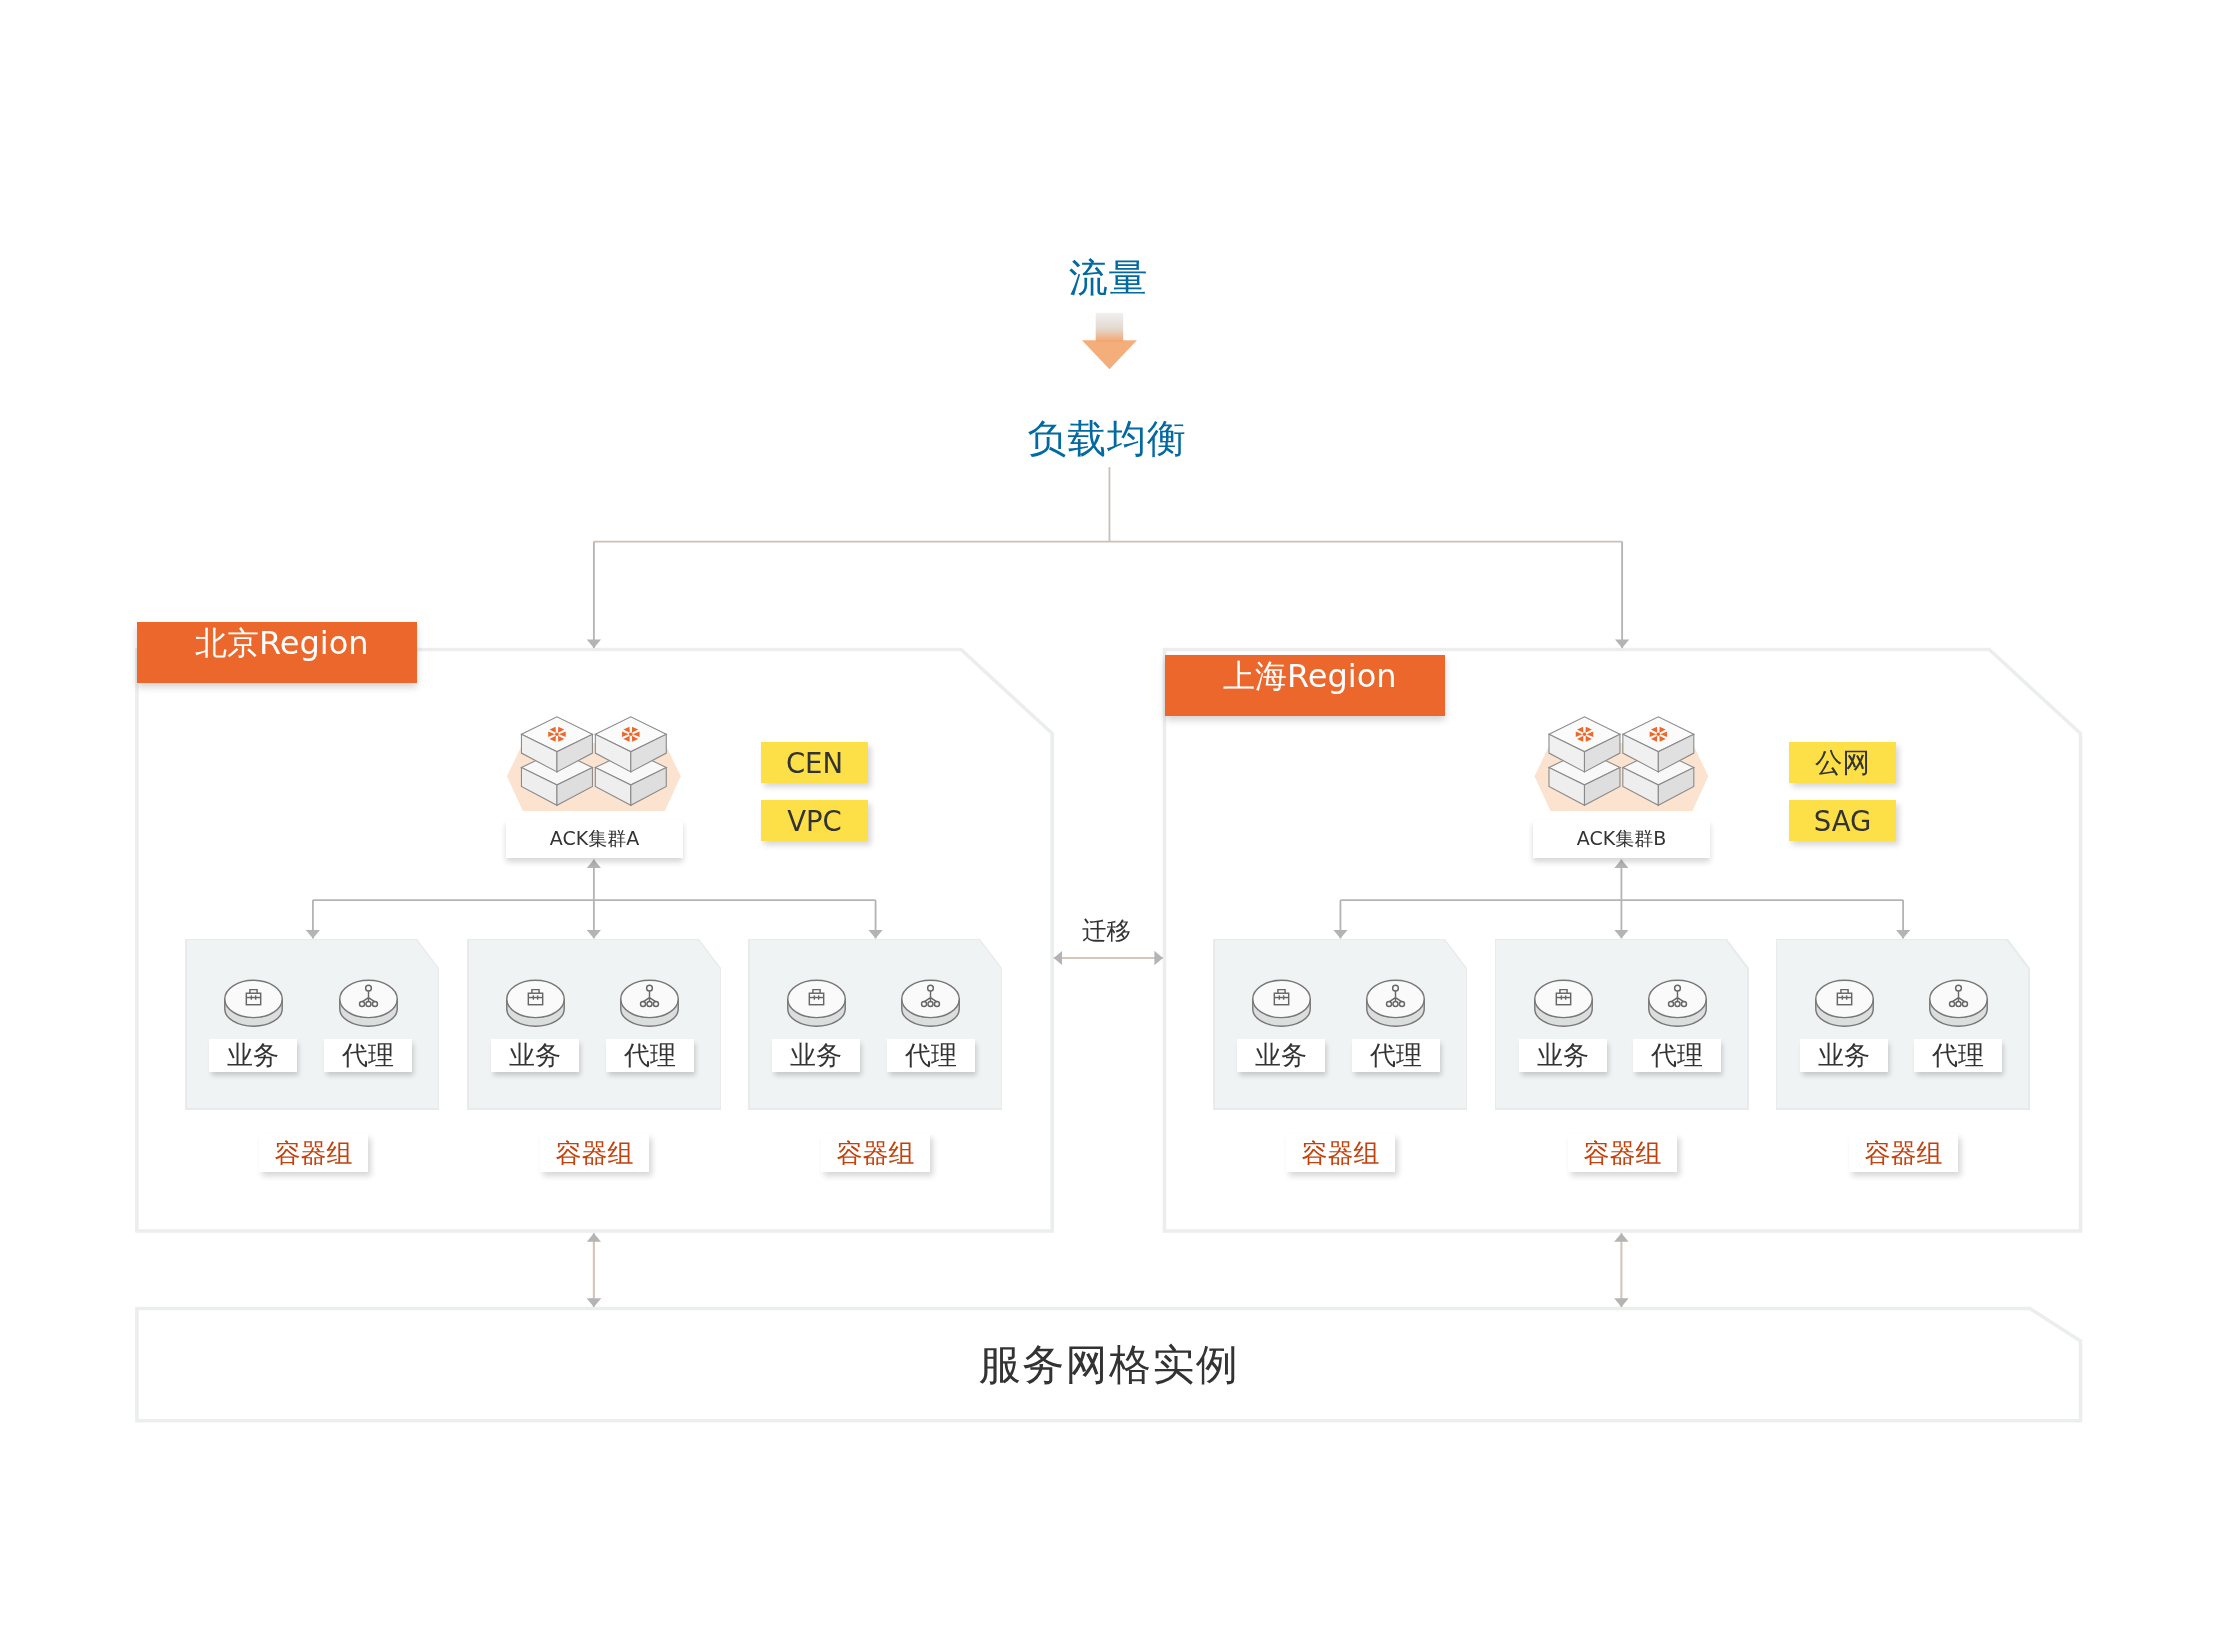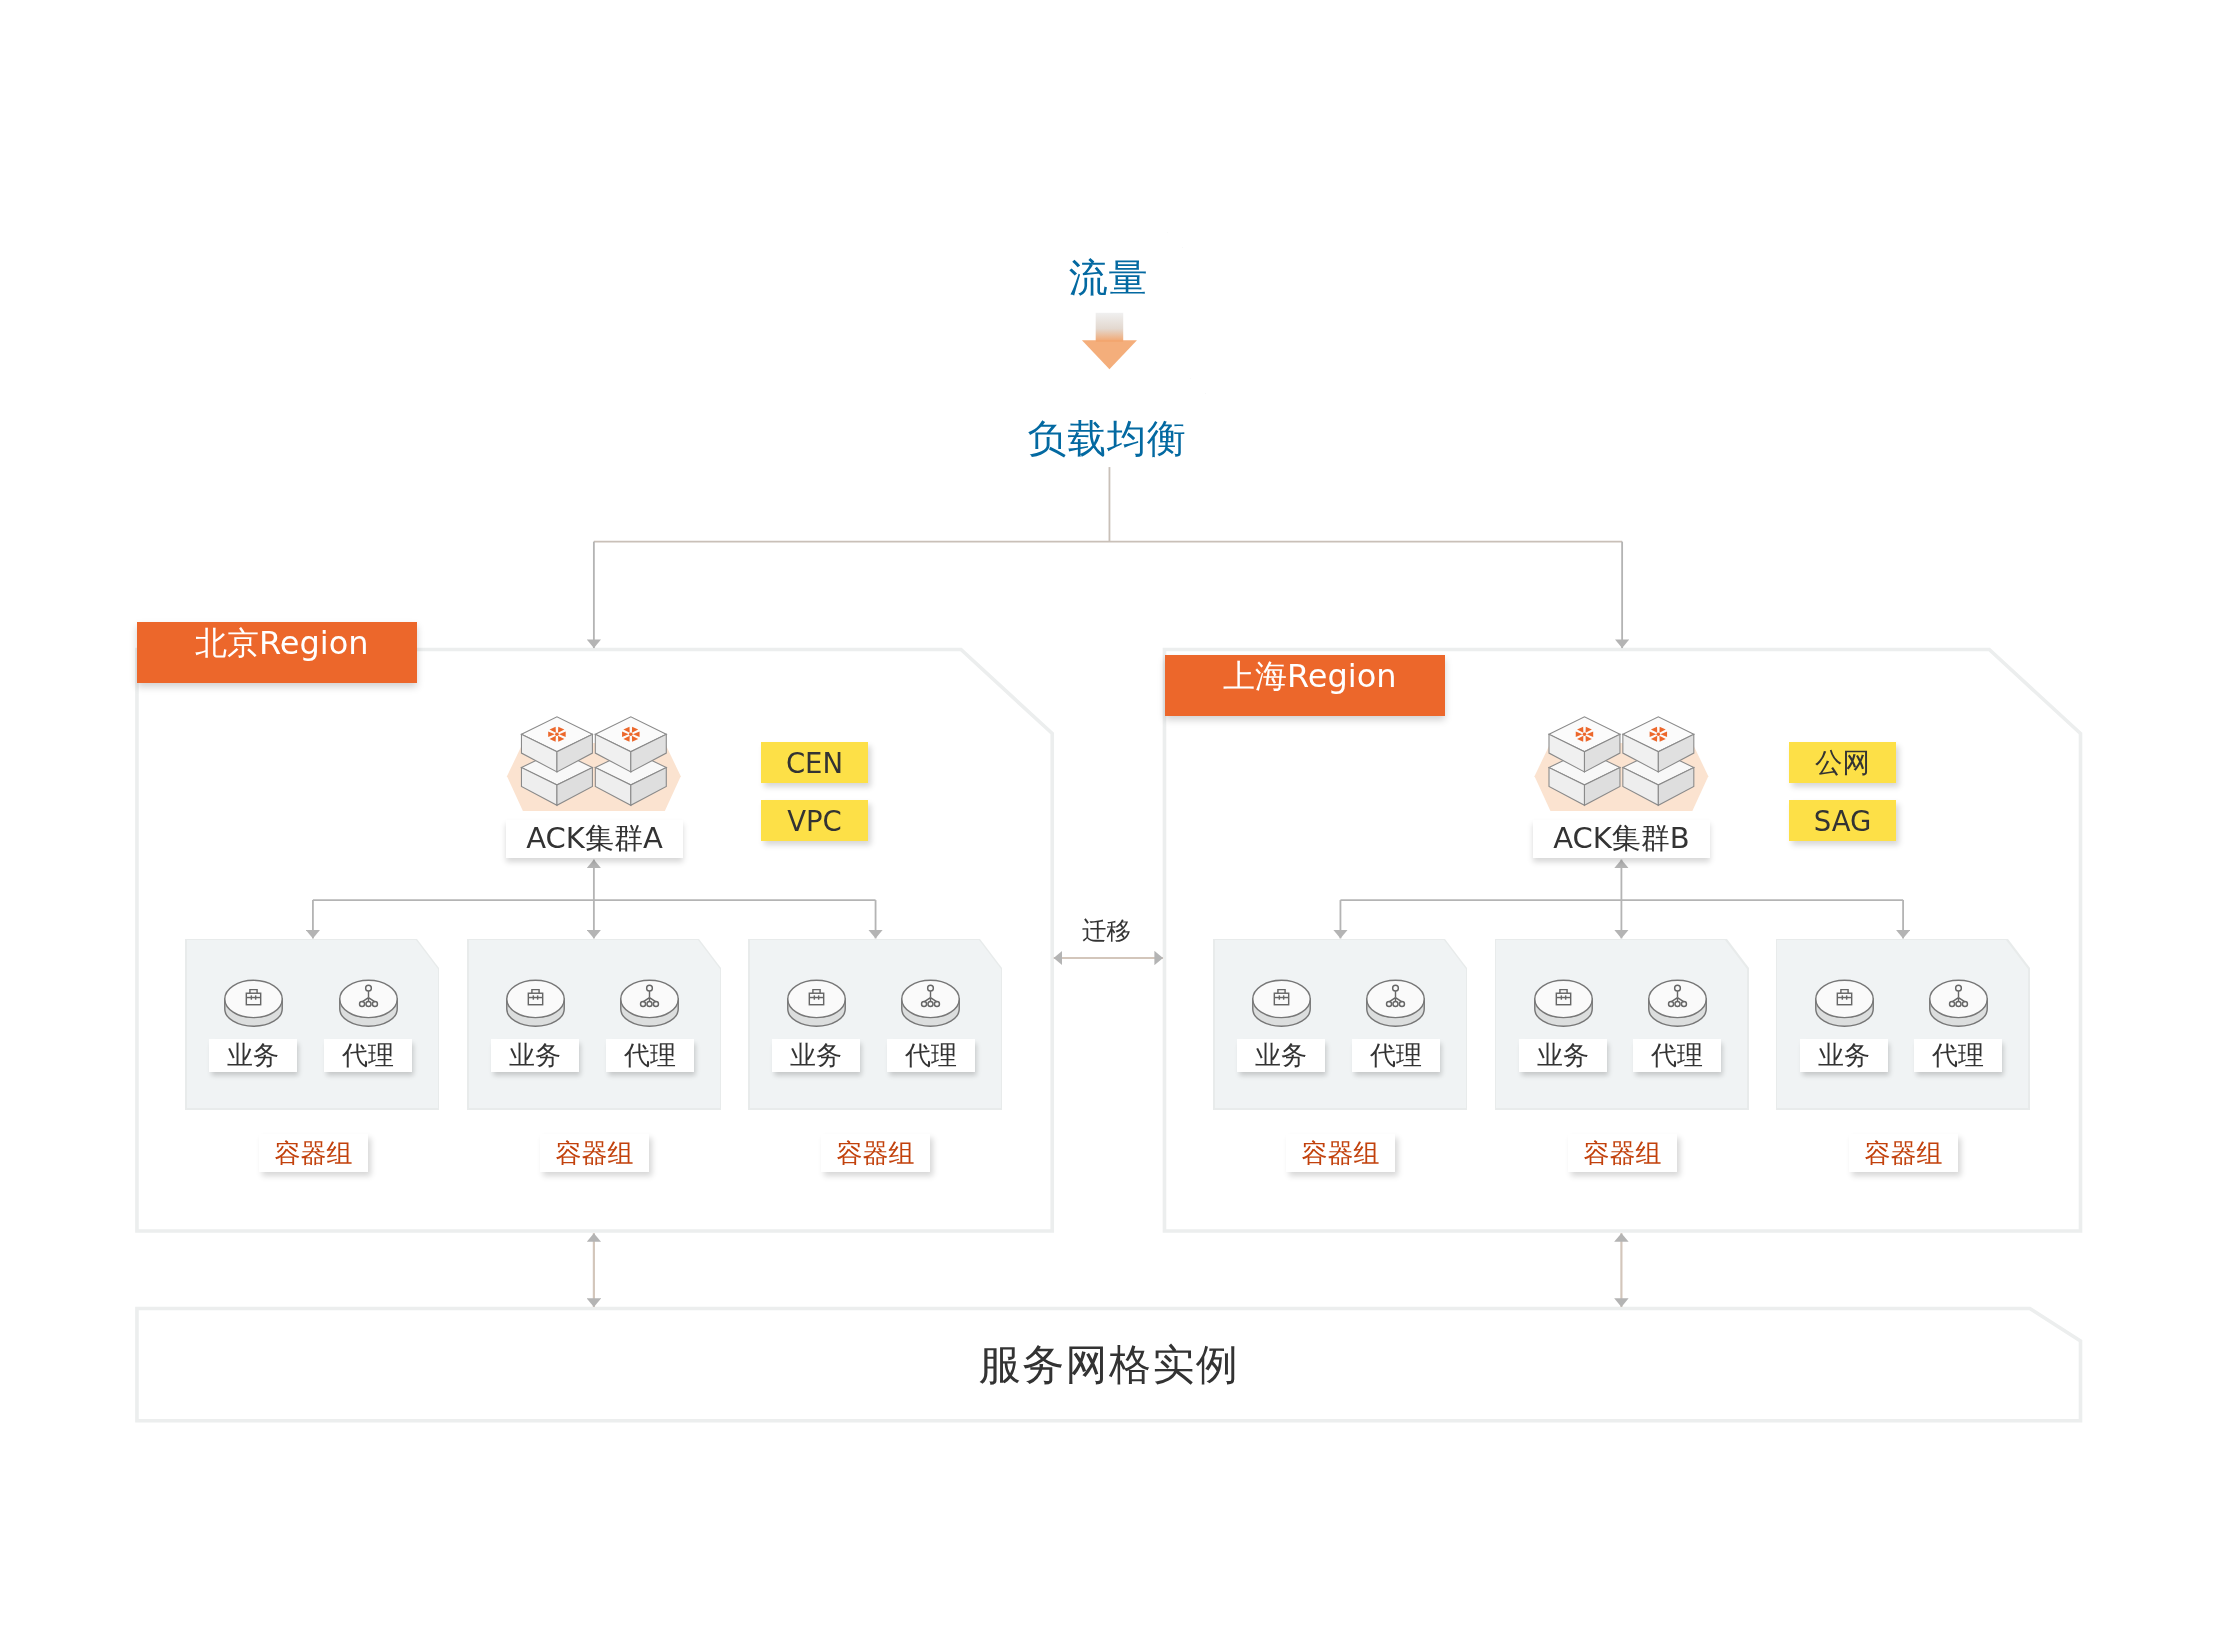--- a/index.html
+++ b/index.html
@@ -14,21 +14,21 @@
     .chamfer-sm { clip-path: polygon(0 0, calc(100% - 16px) 0, 100% 16px, 100% 100%, 0 100%); }
 
     .title-lg { font-size: 39px; color: #0369a1; letter-spacing: 0.7px; margin-top: 14px; }
     .region-header { position: absolute; width: 280px; height: 61px; background: #ec672b;
                      color: #ffffff; font-size: 32px; display: flex; 
                      padding-left: 58px; box-sizing: border-box;
                      box-shadow: 0 4.3px 7.2px rgba(0,0,0,0.18); }
     .tag { position: absolute; width: 107px; height: 41px; background: #fde047; font-size: 27.5px;
            display: flex; align-items: center; justify-content: center; color: #333;
            box-shadow: 2.9px 4.3px 5.8px rgba(0,0,0,0.16); }
-    .ack-label { position: absolute; width: 177px; height: 38px; background: #fff; font-size: 29px;
+    .ack-label { position: absolute; width: 177px; height: 38px; background: #fff; font-size: 19px;
                  display: flex; align-items: center; justify-content: center; color: #333;
                  box-shadow: 0 4.3px 5.8px rgba(0,0,0,0.16); }
     .pod { position: absolute; width: 251px; height: 168px; background: #f0f3f4;
            clip-path: polygon(0 0, calc(100% - 22px) 0, 100% 29px, 100% 100%, 0 100%); }
     .pod-shadow { position: absolute; width: 254px; height: 171px; background: #e8ebeb;
                   clip-path: polygon(0 0, calc(100% - 22px) 0, 100% 29px, 100% 100%, 0 100%); }
     .puck { position: absolute; width: 61px; height: 56px; }
     .small-label { position: absolute; width: 88px; height: 33px; background: #fff; font-size: 26px;
                    display: flex; align-items: center; justify-content: center; color: #333;
                    box-shadow: 2.2px 3.6px 5px rgba(0,0,0,0.18); }

